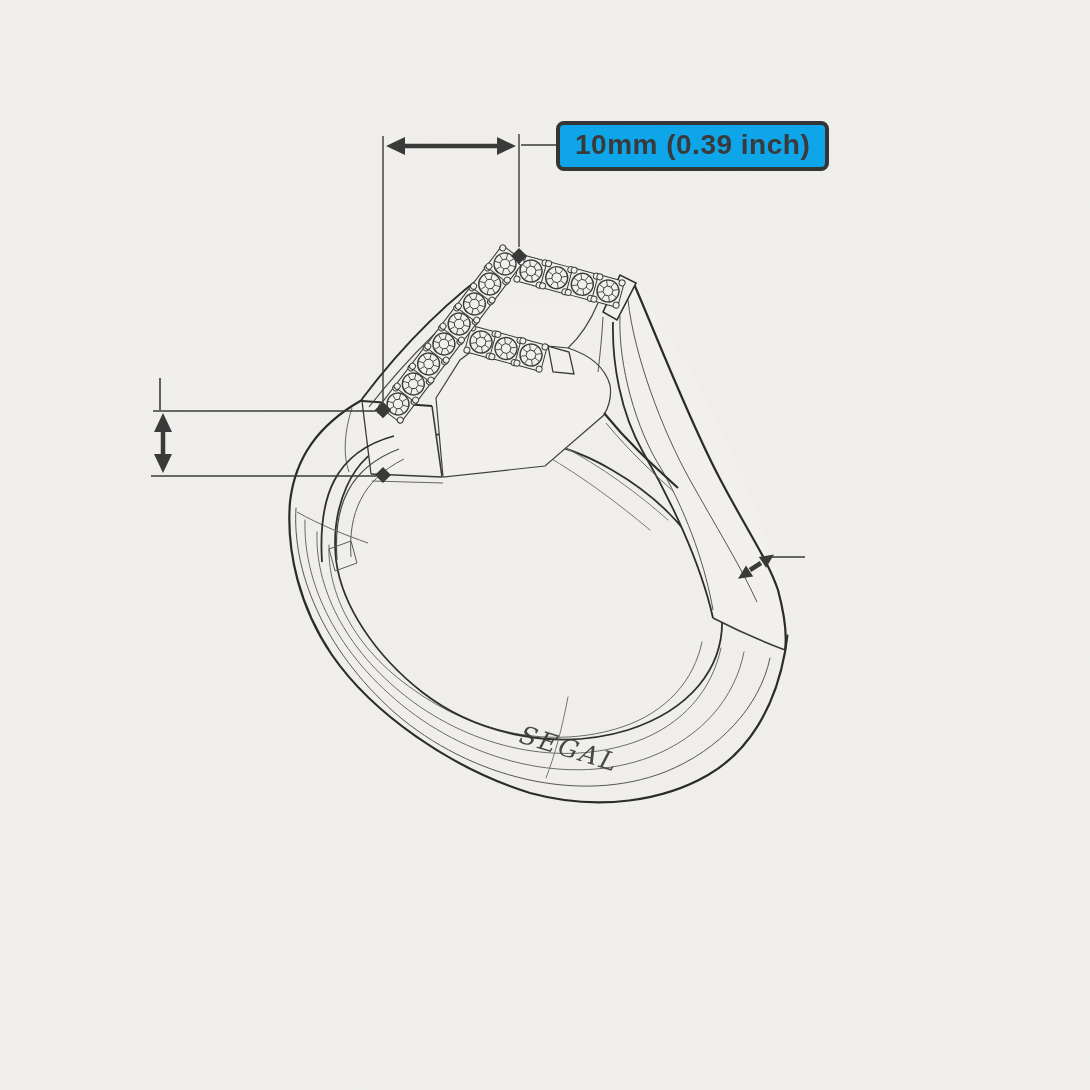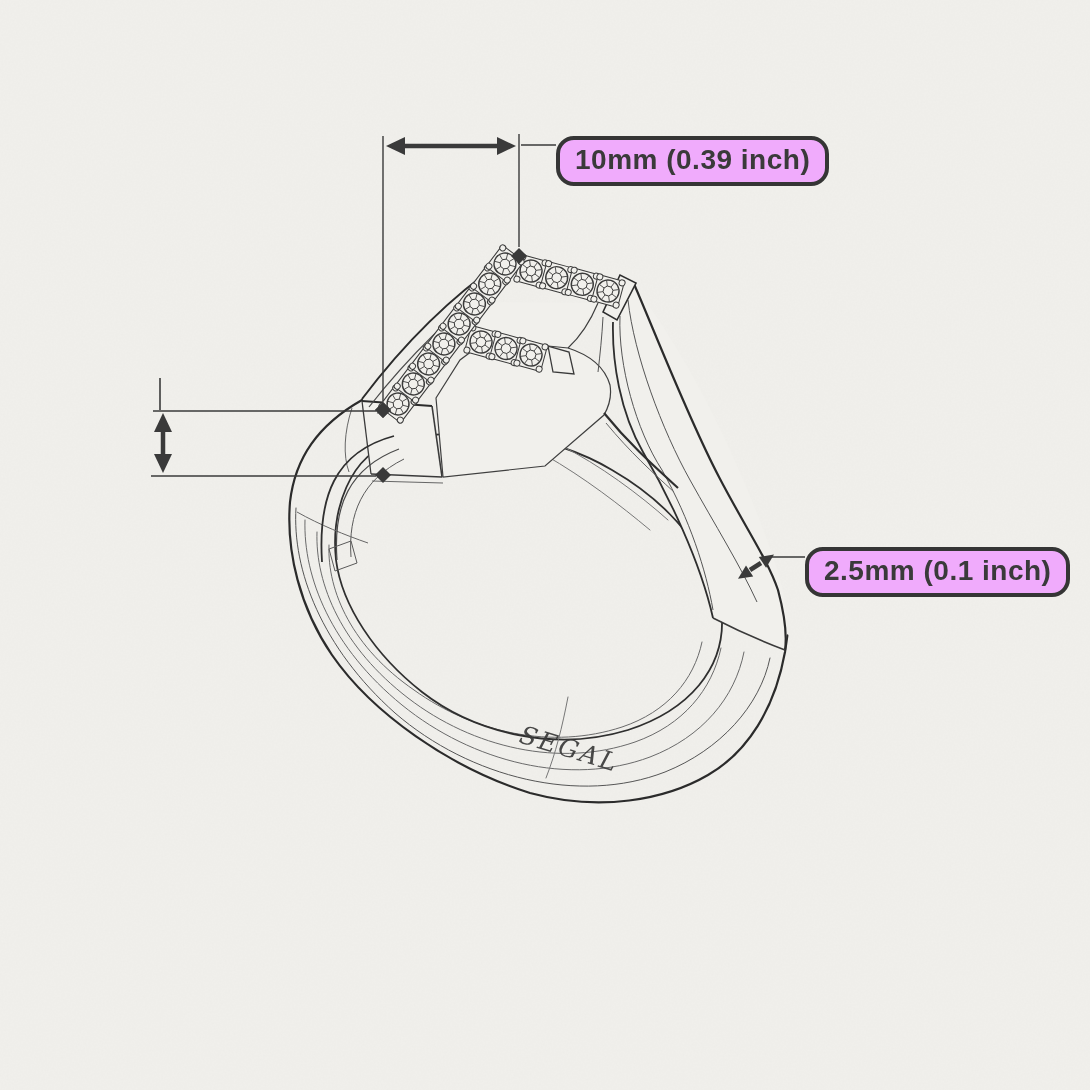--- a/index.html
+++ b/index.html
@@ -3,30 +3,29 @@
 <meta charset="utf-8">
 <style>
   html,body{margin:0;padding:0;}
   body{font-family:"Liberation Sans", sans-serif;}
   .stage{position:relative;width:1090px;height:1090px;overflow:hidden;background:#f1f0ec;}
   .stage svg{position:absolute;left:0;top:0;}
   .dim-label{
     position:absolute;
     box-sizing:border-box;
     border:4px solid #353535;
-    border-radius:18px;
-    background:#f0abfc;
+    border-radius:8px;
+    background:#0ea5e9;
     color:#3a3a3a;
     font-weight:bold;
     font-size:28px;
     line-height:38px;
     padding:1px 15px 3px 15px;
     white-space:nowrap;
     letter-spacing:0.5px;
-    margin-top:15px;
   }
   #label-width{left:556px;top:121px;}
   #label-height{left:24px;top:329px;}
   #label-band{left:805px;top:532px;}
 </style>
 </head>
 <body>
 
 <div class="stage">
 
@@ -391,15 +390,14 @@
 
   <g stroke="#3a3a3a" fill="#3a3a3a">
     <line x1="768" y1="557" x2="805" y2="557" stroke-width="1.6"></line>
     <line x1="761" y1="563" x2="750" y2="570" stroke-width="4.5"></line>
     <polygon points="774,554.5 766.1,567.7 758.8,556.9" stroke="none"></polygon>
     <polygon points="738,578.8 753.2,576.4 746,565.6" stroke="none"></polygon>
   </g>
 </svg>
 
 <div class="dim-label" id="label-width">10mm (0.39 inch)</div>
-<div class="dim-label" id="label-band">2.5mm (0.1 inch)</div>
 
 </div>
 
 </body></html>

